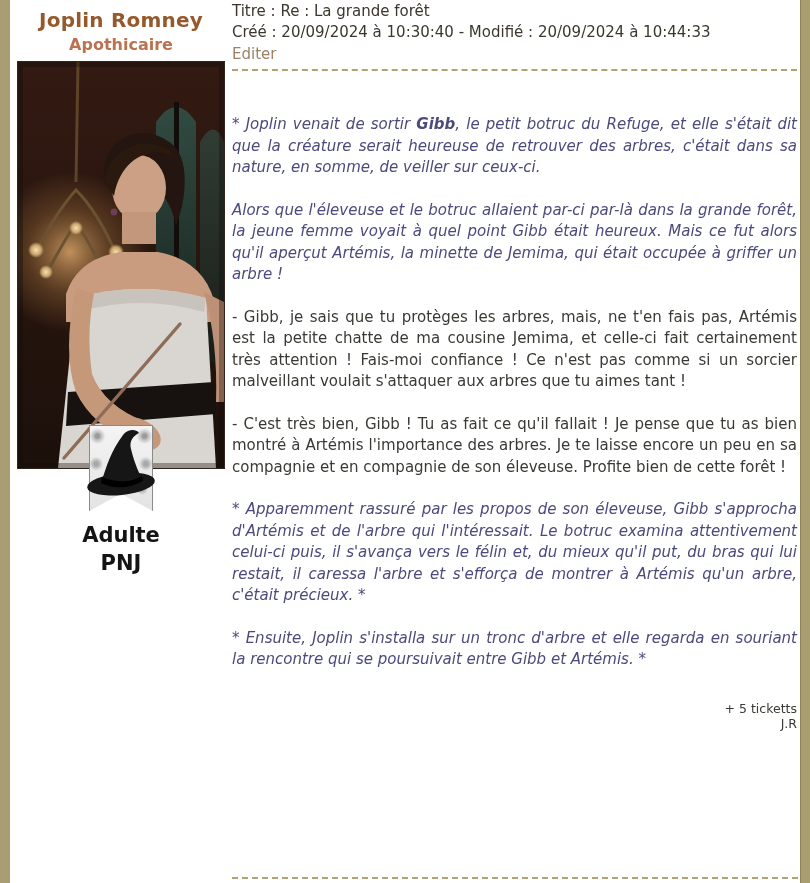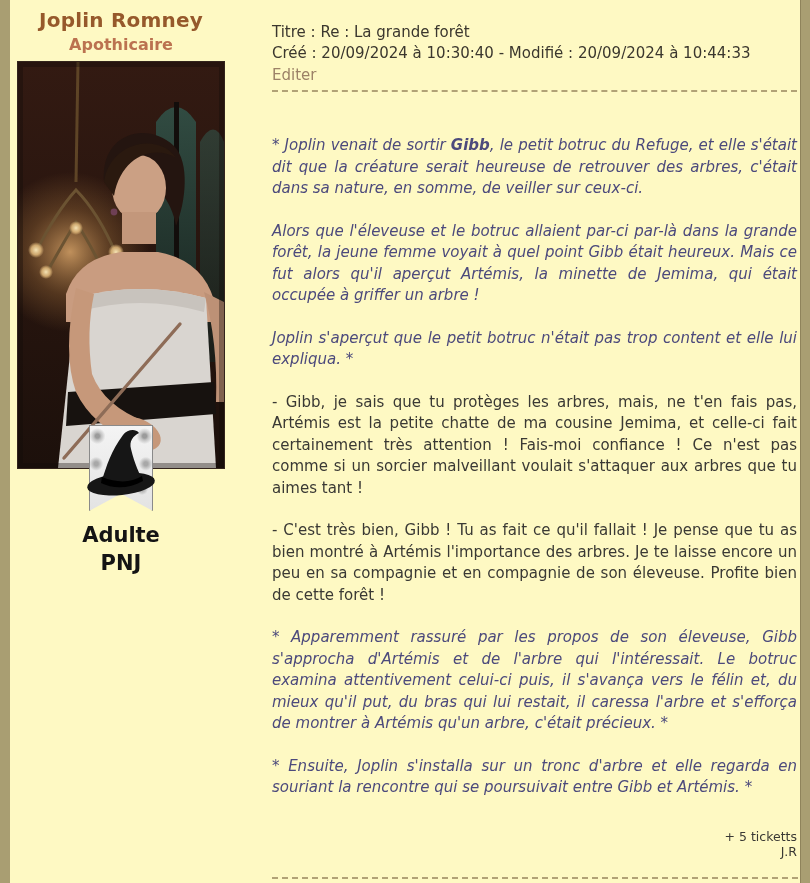--- a/index.html
+++ b/index.html
@@ -3,21 +3,21 @@
 <meta charset="utf-8">
 <style>
   html,body{margin:0;padding:0;}
   body{
     width:810px;height:883px;position:relative;overflow:hidden;
     background:#a99e72;
     font-family:"DejaVu Sans","Liberation Sans",sans-serif;
   }
   .post-wrap{
     position:absolute;left:10px;top:0;width:790px;height:883px;
-    background:#fef9c3;border-right:1px solid #8f835b;
+    background:#ffffff;border-right:1px solid #8f835b;
     display:flex;
   }
   
   .sidebar{width:222px;flex-shrink:0;text-align:center;padding-top:8px;box-sizing:border-box;}
   .username{font-size:20px;font-weight:bold;color:#96592b;letter-spacing:.2px;}
   .rank{font-size:16px;font-weight:bold;color:#bb7250;margin-top:3px;}
   .avatar{
     width:206px;height:406px;margin:7px auto 0;position:relative;
     border:1px solid #33241c;background:#1e1410;overflow:hidden;
   }
@@ -35,22 +35,22 @@
       radial-gradient(circle at 84% 75%, #b0b0b0 2px, transparent 6px),
       linear-gradient(#f4f4f4,#e3e3e3);
     border:1px solid #8a8a8a;box-sizing:border-box;
   }
   .hat{position:absolute;left:50%;top:2px;transform:translateX(-50%);}
   .id-tags{margin-top:10px;}
   .id-tag{font-size:21px;font-weight:bold;color:#141414;line-height:28px;}
   
   .content{
     flex:1;position:relative;box-sizing:border-box;
-    padding:22px 3px 0 0;
-    font-size:15px;color:#3b372e;margin-left:40px;
+    padding:1px 3px 0 0;
+    font-size:15px;color:#3b372e;
   }
   .head-line{line-height:21px;}
   .edit-row{margin-top:2px;}
   .edit-link{color:#9c8267;font-size:15px;text-decoration:none;cursor:pointer;}
   .dash-sep{border:none;border-bottom:2px dashed #b1a276;margin:6px 0 0 0;height:0;}
   .post-body{margin-top:43px;}
   .para{margin:0 0 21px 0;text-align:justify;line-height:21.5px;}
   .para.narration{font-style:italic;color:#4c4a7c;}
   .para.speech{color:#3a3934;}
   .lien-row{text-align:right;margin-top:2px;}
@@ -160,21 +160,20 @@
 
     <div class="edit-row">
       <a class="edit-link">Editer</a>
     </div>
 
     <hr class="dash-sep">
 
     <div class="post-body">
         <p class="para narration"><span>* Joplin venait de sortir </span><b>Gibb</b><span>, le petit botruc du Refuge, et elle s'était dit que la créature serait heureuse de retrouver des arbres, c'était dans sa nature, en somme, de veiller sur ceux-ci.</span></p>
         <p class="para narration"><span>Alors que l'éleveuse et le botruc allaient par-ci par-là dans la grande forêt, la jeune femme voyait à quel point Gibb était heureux. Mais ce fut alors qu'il aperçut Artémis, la minette de Jemima, qui était occupée à griffer un arbre !</span></p>
-        <p class="para narration"><span>Joplin s'aperçut que le petit botruc n'était pas trop content et elle lui expliqua. *</span></p>
         <p class="para speech"><span>- Gibb, je sais que tu protèges les arbres, mais, ne t'en fais pas, Artémis est la petite chatte de ma cousine Jemima, et celle-ci fait certainement très attention ! Fais-moi confiance ! Ce n'est pas comme si un sorcier malveillant voulait s'attaquer aux arbres que tu aimes tant !</span></p>
         <p class="para speech"><span>- C'est très bien, Gibb ! Tu as fait ce qu'il fallait ! Je pense que tu as bien montré à Artémis l'importance des arbres. Je te laisse encore un peu en sa compagnie et en compagnie de son éleveuse. Profite bien de cette forêt !</span></p>
         <p class="para narration"><span>* Apparemment rassuré par les propos de son éleveuse, Gibb s'approcha d'Artémis et de l'arbre qui l'intéressait. Le botruc examina attentivement celui-ci puis, il s'avança vers le félin et, du mieux qu'il put, du bras qui lui restait, il caressa l'arbre et s'efforça de montrer à Artémis qu'un arbre, c'était précieux. *</span></p>
         <p class="para narration"><span>* Ensuite, Joplin s'installa sur un tronc d'arbre et elle regarda en souriant la rencontre qui se poursuivait entre Gibb et Artémis. *</span></p>
       </div>
 
 
     <div class="signature">
       <div>+ 5 ticketts</div>
       <div>J.R</div>

